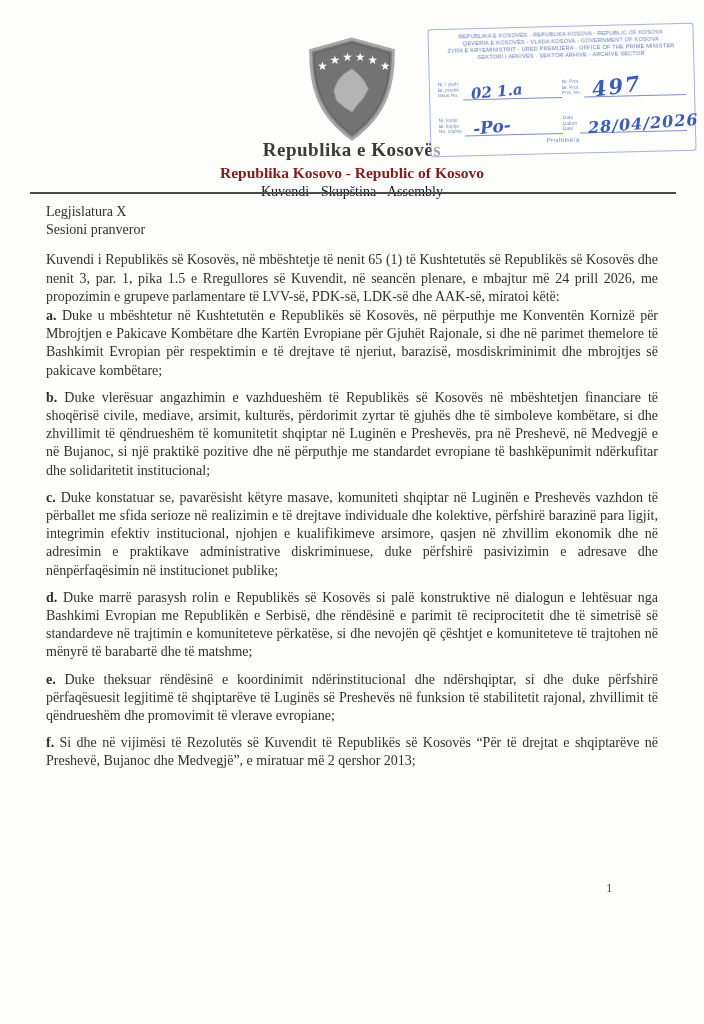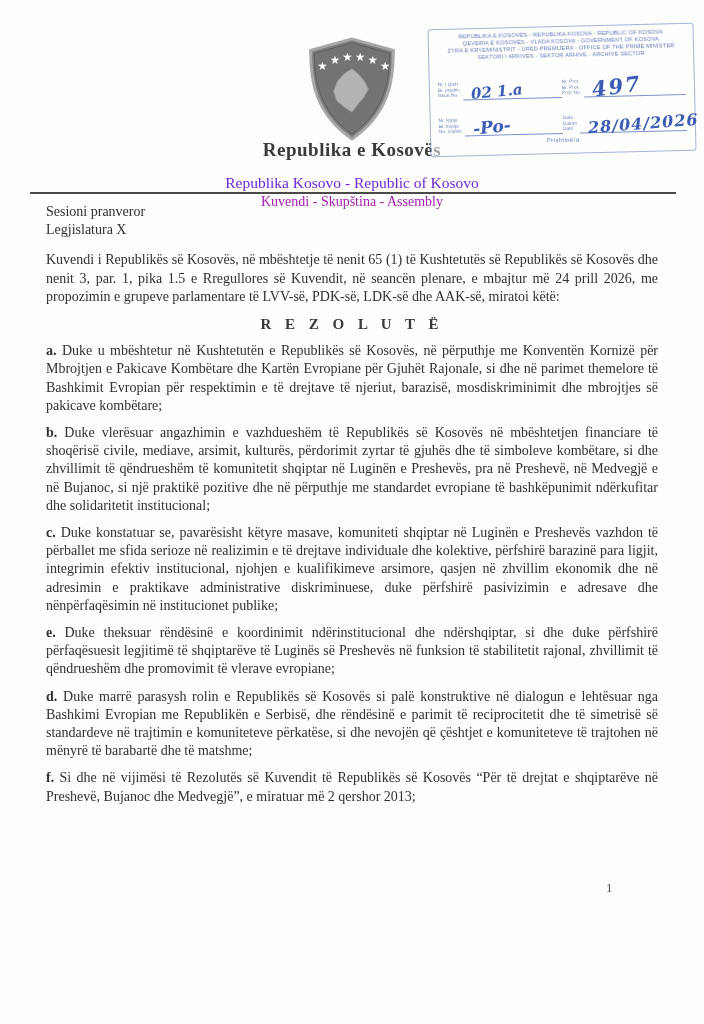--- a/index.html
+++ b/index.html
@@ -10,22 +10,22 @@
     background:#fdfdfb;
     overflow:hidden;
     font-family:"Liberation Serif","DejaVu Serif",serif;
     color:#2e2e2e;
   }
   
   .emblem-wrap{position:absolute;top:36px;left:0;width:100%;text-align:center;}
   .emblem-wrap svg{width:104px;height:106px;}
   .hdr-titles{position:absolute;top:138px;left:0;width:100%;text-align:center;line-height:1.25;}
   .t1{font-size:19px;font-weight:bold;letter-spacing:.5px;color:#3a3a3a;}
-  .t2{font-size:15.5px;font-weight:normal;color:#6d28d9;margin-top:11px;}
-  .t3{font-size:14px;color:#a21caf;margin-top:1px;}
+  .t2{font-size:15.5px;font-weight:bold;color:#7f1d1d;margin-top:1px;}
+  .t3{font-size:14px;color:#0f172a;margin-top:1px;}
   .hdr-rule{position:absolute;top:192px;left:30px;width:646px;height:0;border-top:2.2px solid #4a4a4a;}
   
   .stamp{
     position:absolute;top:26px;left:429px;width:264px;height:126px;
     border:1.6px solid rgba(90,118,186,.55);
     border-radius:3px;
     transform:rotate(-1.4deg);
     background:rgba(255,255,255,.55);
     color:#5a76c0;
     font-family:"Liberation Sans","DejaVu Sans",sans-serif;
@@ -120,46 +120,45 @@
 Date</span>
         <span class="sline">
           <span class="hand h-date">28/04/2026</span>
         </span>
       </div>
     </div>
     <div class="stamp-place">Prishtinë/a</div>
   </div>
 
   <div class="body">
+    <div class="leg-line">Legjislatura X</div>
     <div class="leg-line">Sesioni pranveror</div>
-    <div class="leg-line">Legjislatura X</div>
 
     <div class="intro">Kuvendi i Republikës së Kosovës, në mbështetje të nenit 65 (1) të Kushtetutës së Republikës së Kosovës dhe nenit 3, par. 1, pika 1.5 e Rregullores së Kuvendit, në seancën plenare, e mbajtur më 24 prill 2026, me propozimin e grupeve parlamentare të LVV-së, PDK-së, LDK-së dhe AAK-së, miratoi këtë:</div>
 
-    <div class="rez-title">R E Z O L U T Ë</div>
 
     <div class="para">
       <span class="ltr">a.</span>
       <span>Duke u mbështetur në Kushtetutën e Republikës së Kosovës, në përputhje me Konventën Kornizë për Mbrojtjen e Pakicave Kombëtare dhe Kartën Evropiane për Gjuhët Rajonale, si dhe në parimet themelore të Bashkimit Evropian për respektimin e të drejtave të njeriut, barazisë, mosdiskriminimit dhe mbrojtjes së pakicave kombëtare;</span>
     </div>
     <div class="para">
       <span class="ltr">b.</span>
       <span>Duke vlerësuar angazhimin e vazhdueshëm të Republikës së Kosovës në mbështetjen financiare të shoqërisë civile, mediave, arsimit, kulturës, përdorimit zyrtar të gjuhës dhe të simboleve kombëtare, si dhe zhvillimit të qëndrueshëm të komunitetit shqiptar në Luginën e Preshevës, pra në Preshevë, në Medvegjë e në Bujanoc, si një praktikë pozitive dhe në përputhje me standardet evropiane të bashkëpunimit ndërkufitar dhe solidaritetit institucional;</span>
     </div>
     <div class="para">
       <span class="ltr">c.</span>
       <span>Duke konstatuar se, pavarësisht këtyre masave, komuniteti shqiptar në Luginën e Preshevës vazhdon të përballet me sfida serioze në realizimin e të drejtave individuale dhe kolektive, përfshirë barazinë para ligjit, integrimin efektiv institucional, njohjen e kualifikimeve arsimore, qasjen në zhvillim ekonomik dhe në adresimin e praktikave administrative diskriminuese, duke përfshirë pasivizimin e adresave dhe nënpërfaqësimin në institucionet publike;</span>
     </div>
     <div class="para">
+      <span class="ltr">d.</span>
+      <span>Duke marrë parasysh rolin e Republikës së Kosovës si palë konstruktive në dialogun e lehtësuar nga Bashkimi Evropian me Republikën e Serbisë, dhe rëndësinë e parimit të reciprocitetit dhe të simetrisë së standardeve në trajtimin e komuniteteve përkatëse, si dhe nevojën që çështjet e komuniteteve të trajtohen në mënyrë të barabartë dhe të matshme;</span>
+    </div>
+    <div class="para">
       <span class="ltr">e.</span>
       <span>Duke theksuar rëndësinë e koordinimit ndërinstitucional dhe ndërshqiptar, si dhe duke përfshirë përfaqësuesit legjitimë të shqiptarëve të Luginës së Preshevës në funksion të stabilitetit rajonal, zhvillimit të qëndrueshëm dhe promovimit të vlerave evropiane;</span>
-    </div>
-    <div class="para">
-      <span class="ltr">d.</span>
-      <span>Duke marrë parasysh rolin e Republikës së Kosovës si palë konstruktive në dialogun e lehtësuar nga Bashkimi Evropian me Republikën e Serbisë, dhe rëndësinë e parimit të reciprocitetit dhe të simetrisë së standardeve në trajtimin e komuniteteve përkatëse, si dhe nevojën që çështjet e komuniteteve të trajtohen në mënyrë të barabartë dhe të matshme;</span>
     </div>
     <div class="para">
       <span class="ltr">f.</span>
       <span>Si dhe në vijimësi të Rezolutës së Kuvendit të Republikës së Kosovës “Për të drejtat e shqiptarëve në Preshevë, Bujanoc dhe Medvegjë”, e miratuar më 2 qershor 2013;</span>
     </div>
   </div>
 
   <div class="pagenum">1</div>
 
 </div>

